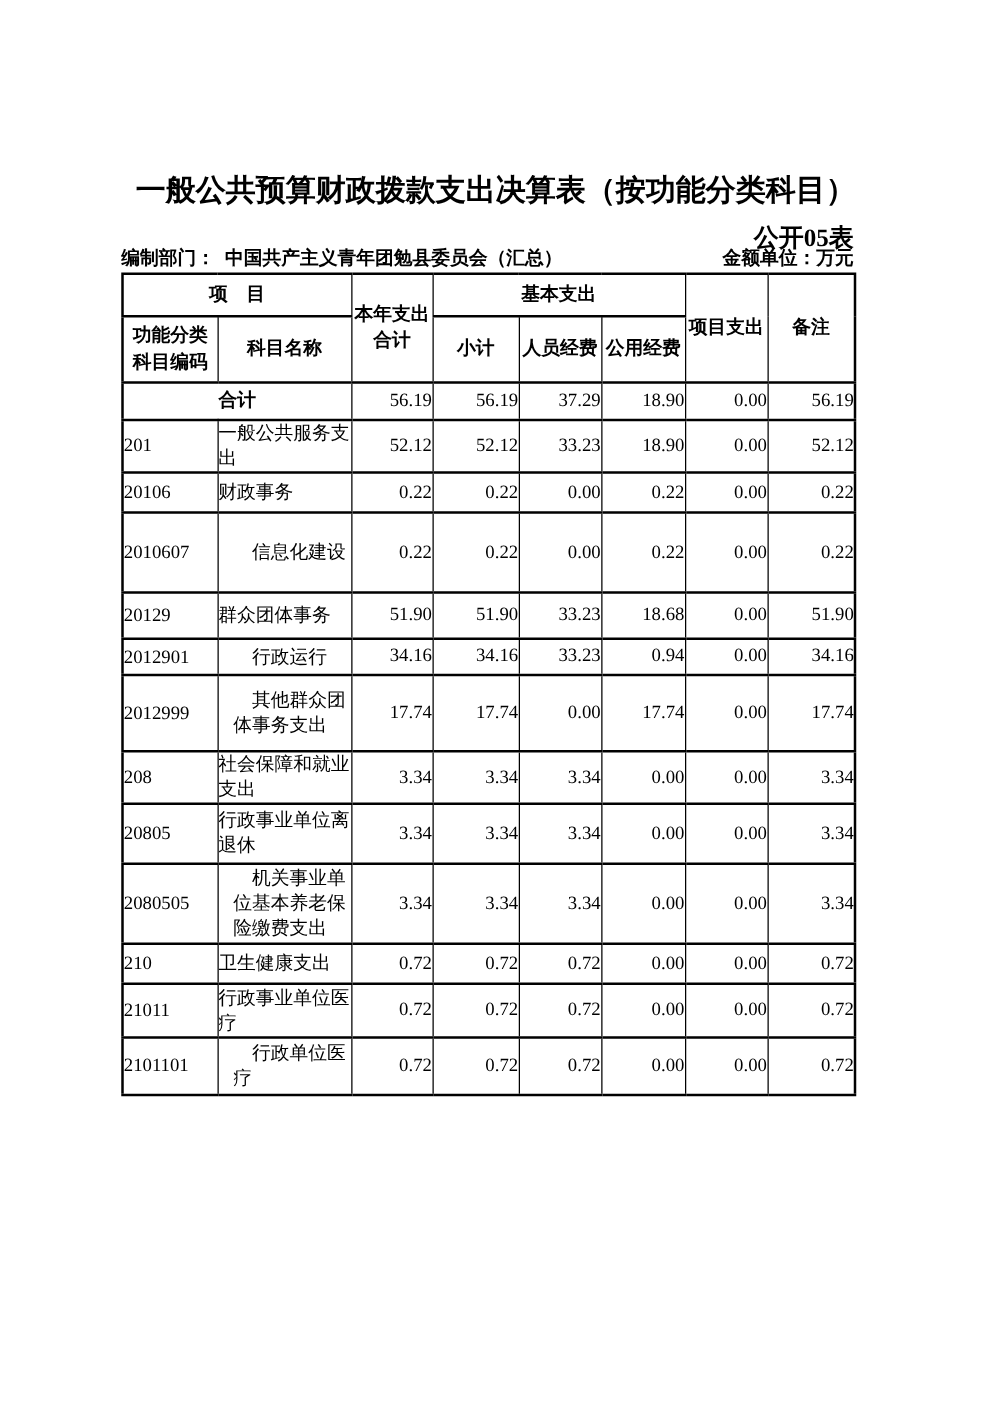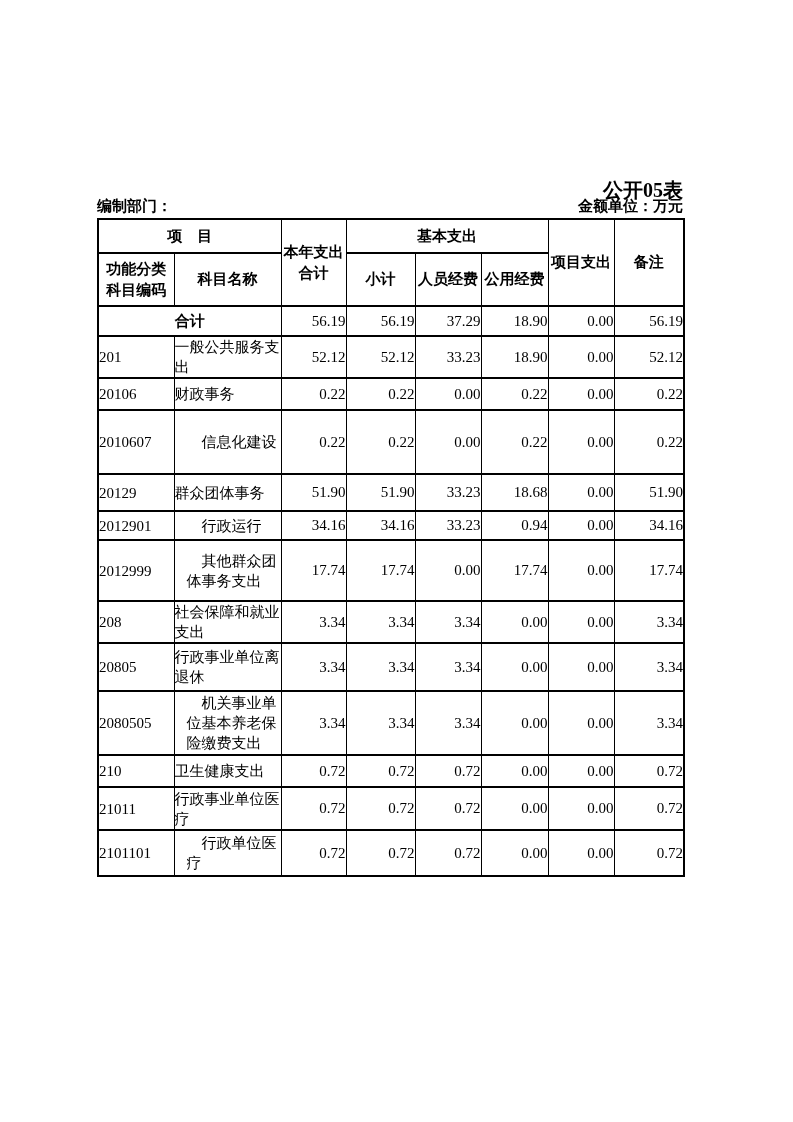--- a/index.html
+++ b/index.html
@@ -101,25 +101,27 @@
     font-size: 14px;
     line-height: 28px;
     margin: 0;
   }
 </style>
 </head>
 <body>
 
 <div class="page">
 
+  <h1 class="doc-title">一般公共预算财政拨款支出决算表（按功能分类科目）</h1>
 
   <div class="table-code-line">公开05表</div>
 
   <div class="meta-row">
     <span class="prepared-label">编制部门：</span>
+    <span class="prepared-value">中国共产主义青年团勉县委员会（汇总）</span>
     <span class="flex-spacer"></span>
     <span class="unit-label">金额单位：万元</span>
   </div>
 
   <table class="budget">
     <colgroup>
       <col style="width:76px">
       <col style="width:107px">
       <col style="width:65px">
       <col style="width:69px">

